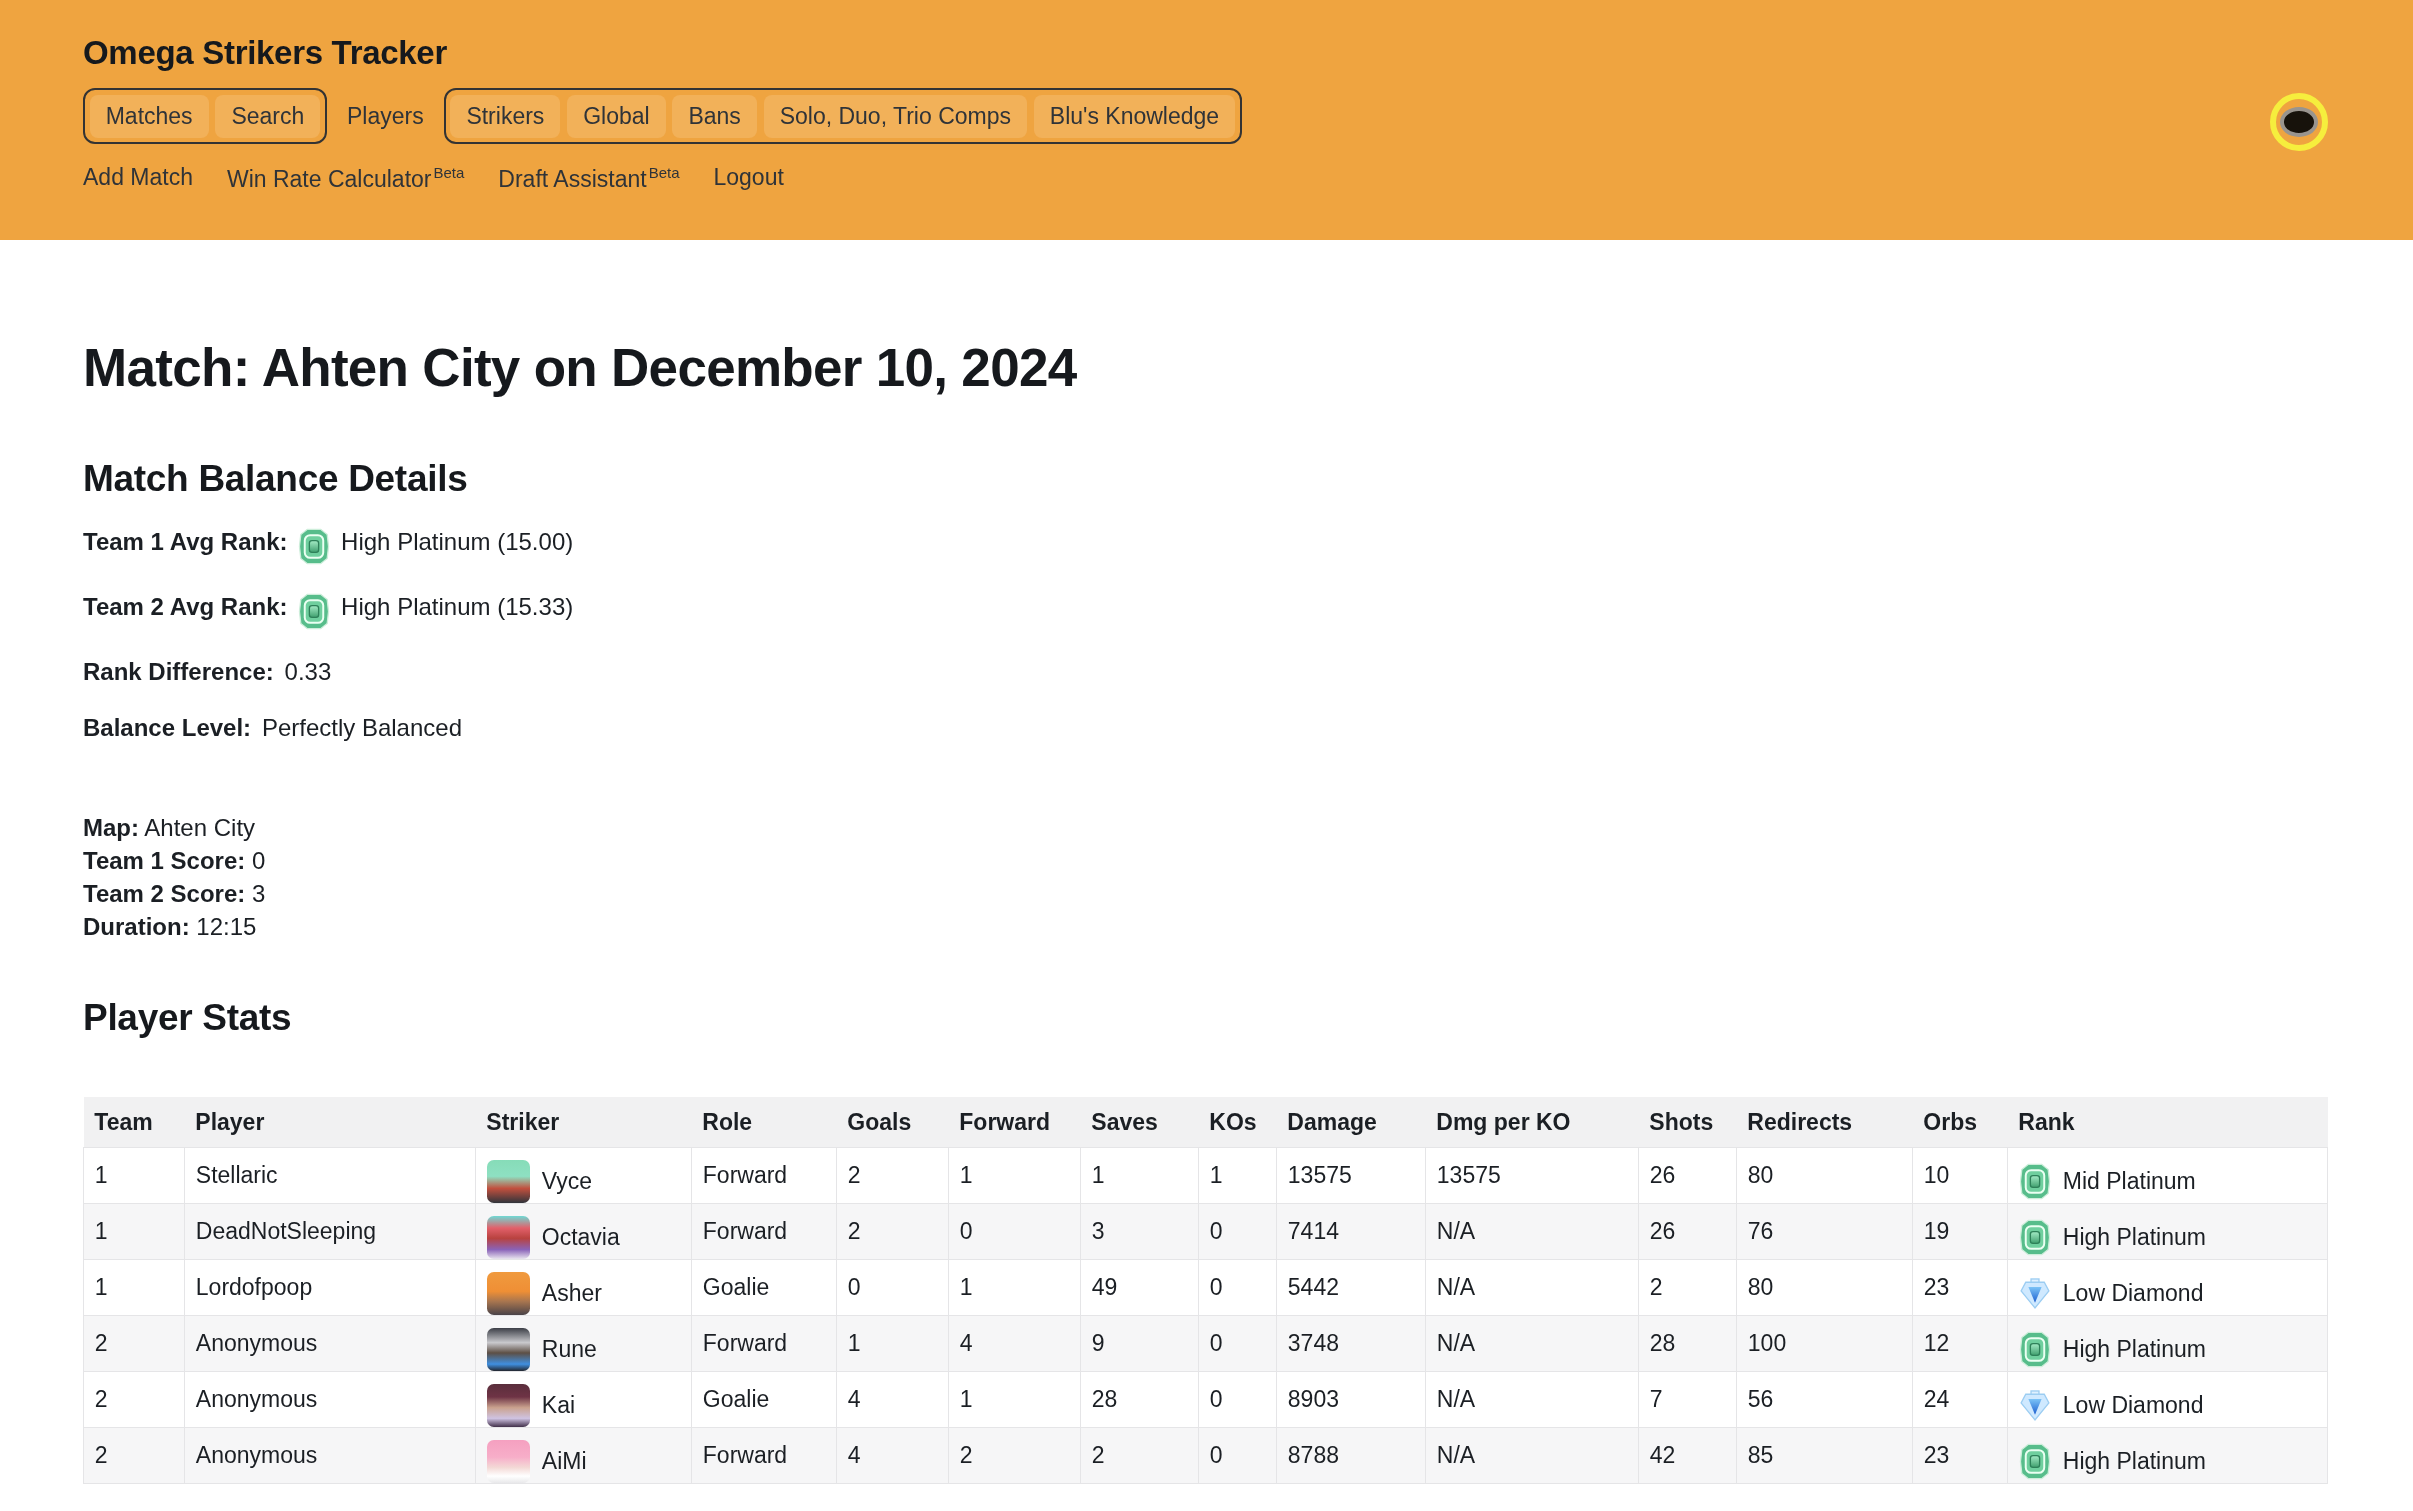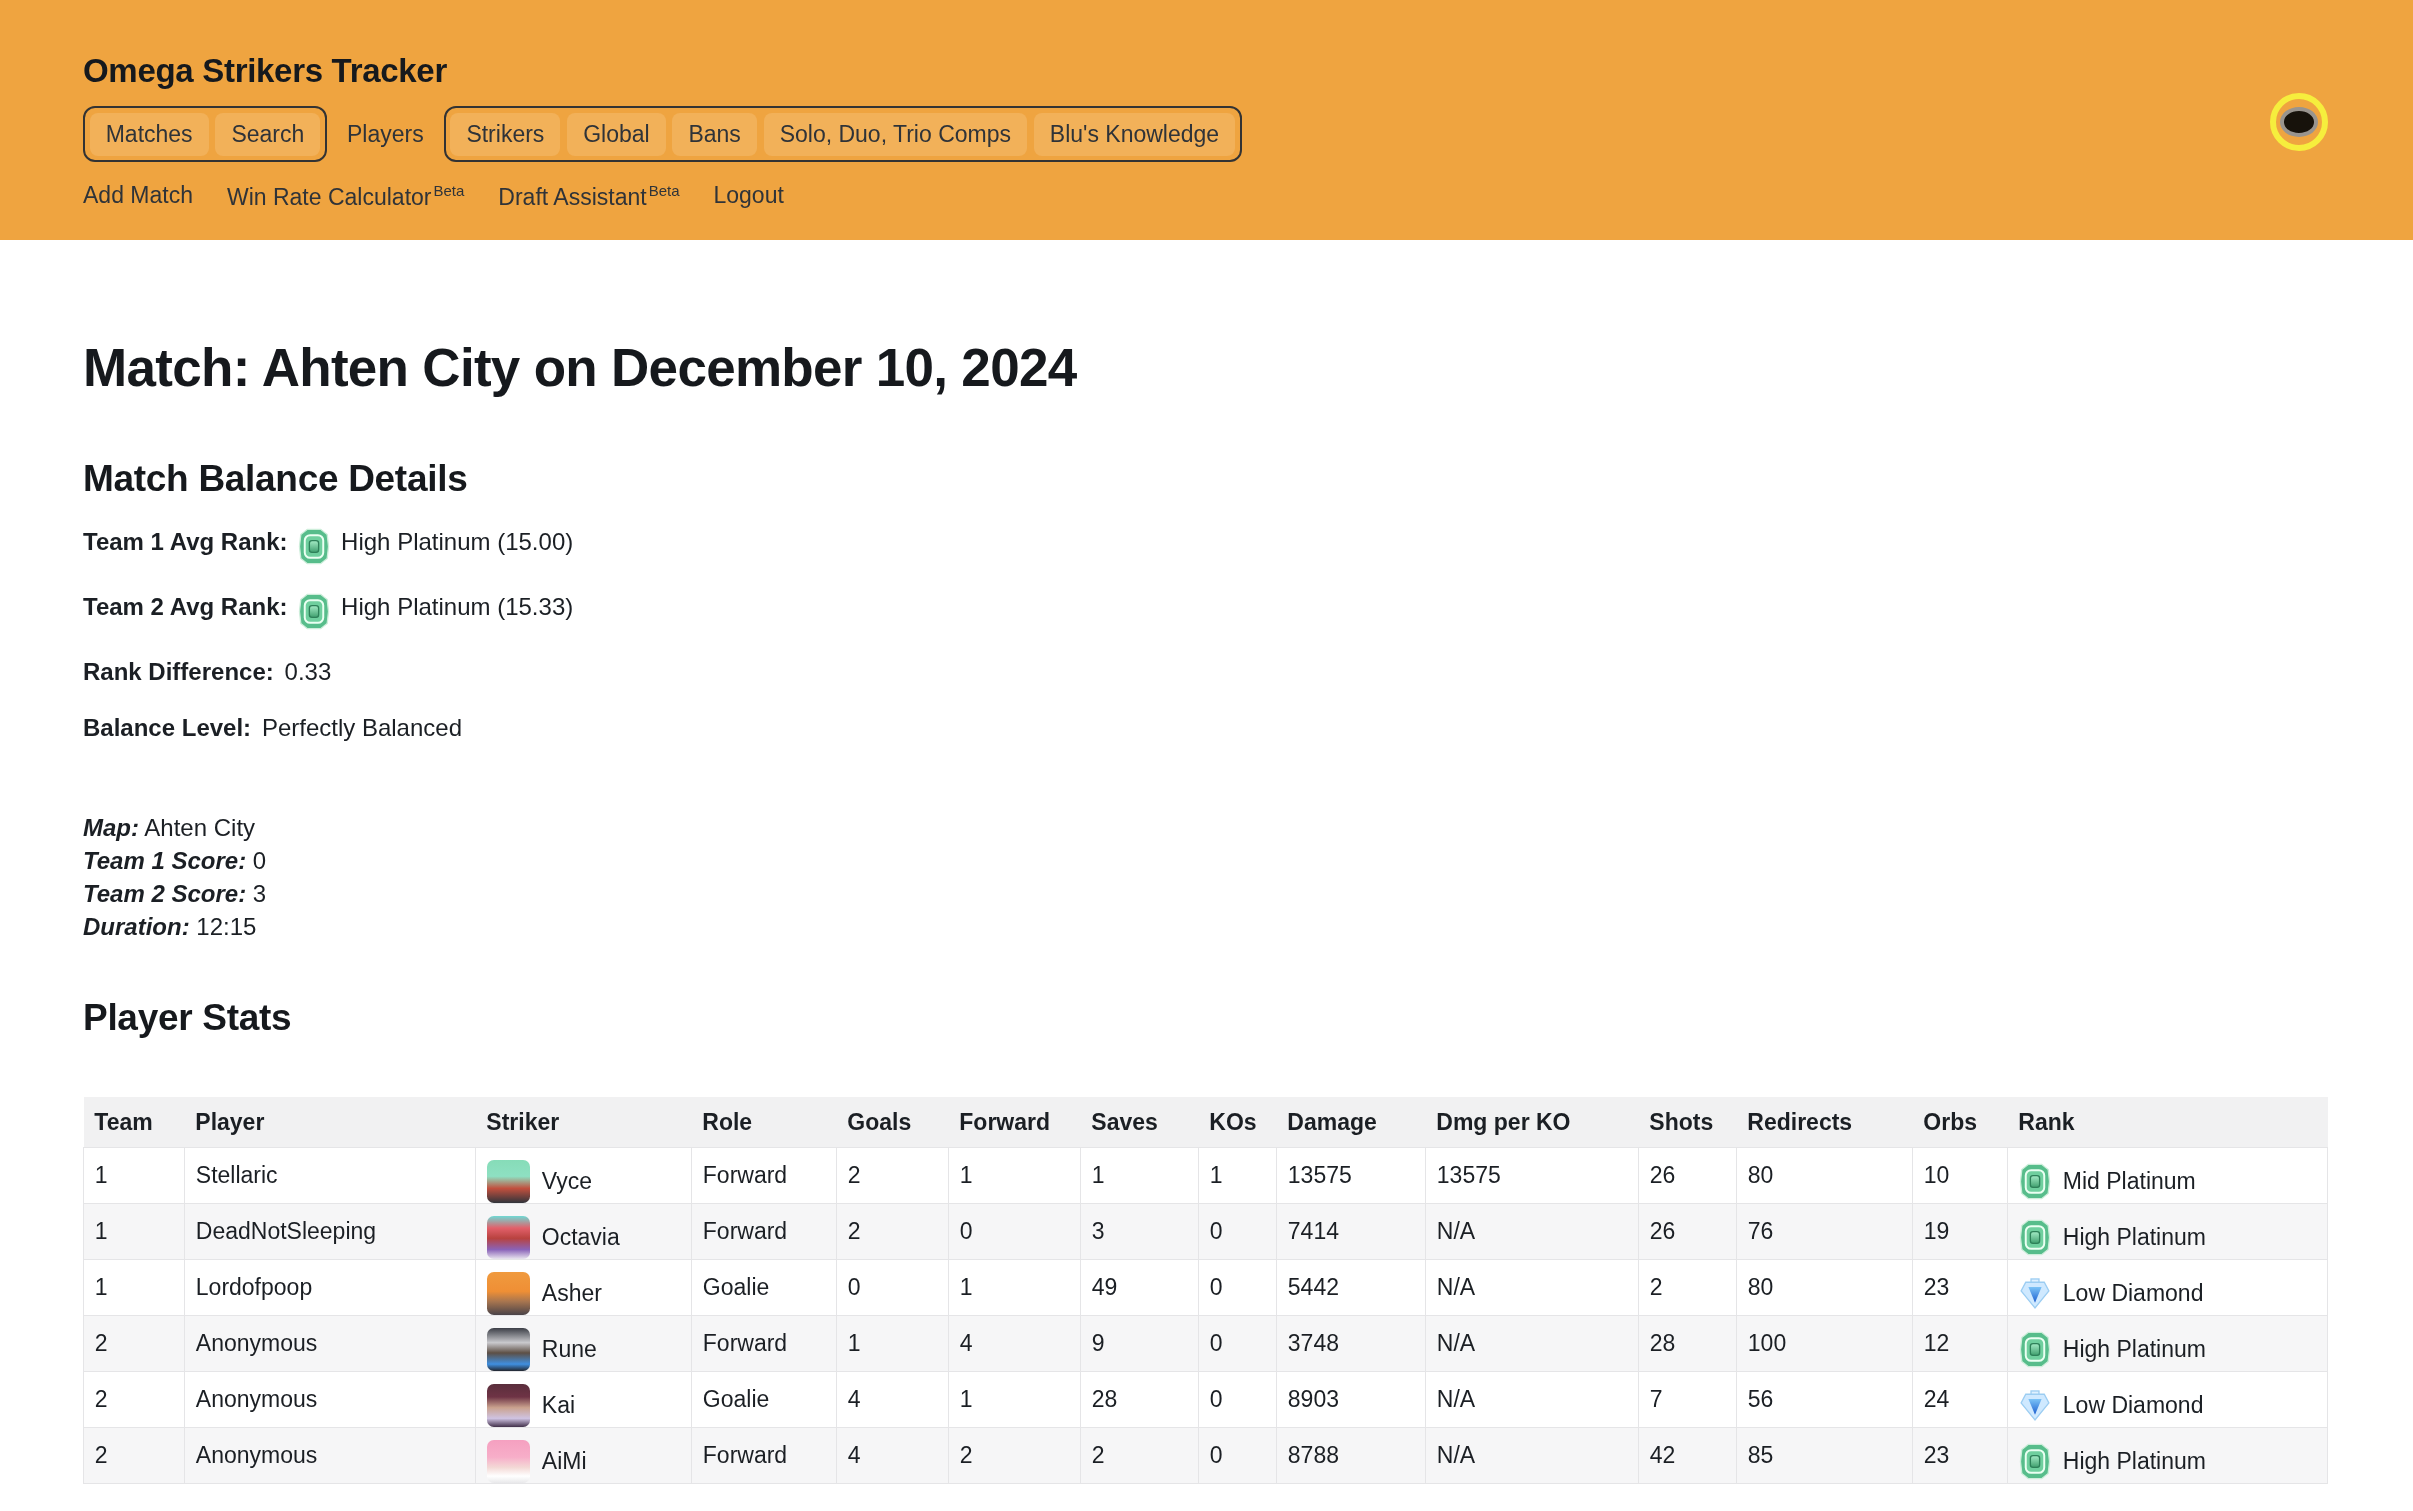--- a/index.html
+++ b/index.html
@@ -1,21 +1,21 @@
 <!DOCTYPE html>
 <html style="font-size:10.8px"><head>
 <meta charset="utf-8">
 <style>
   html,body{margin:0;padding:0;}
   body{
     width:2413px;height:1511px;overflow:hidden;background:#ffffff;
     font-family:"Liberation Sans", sans-serif;color:#1b1f24;
   }
   
-  .header{position:relative;box-sizing:border-box;height:240px;background:#efa440;padding:52px 0 0 83px;}
+  .header{position:relative;box-sizing:border-box;height:240px;background:#efa440;padding:34px 0 0 83px;}
   .site-title{margin:0;font-size:33px;font-weight:800;color:#16191d;letter-spacing:-0.3px;}
   .nav-row1{display:flex;align-items:center;margin-top:16px;}
   .nav-group{display:inline-flex;gap:6.8px;padding:4.7px;border:2px solid #333333;border-radius:12px;}
   .nav-btn{display:inline-flex;align-items:center;height:43px;padding:0 16px;background:#f2b159;border:none;
     border-radius:8px;font-size:23px;color:#2f3338;font-family:inherit;cursor:pointer;white-space:nowrap;}
   .nav-link{font-size:23px;color:#2f3338;margin:0 20px;text-decoration:none;cursor:pointer;white-space:nowrap;}
   .theme-toggle{position:absolute;top:93px;right:85px;width:58px;height:58px;box-sizing:border-box;
     border-radius:50%;border:6px solid #f6ee3d;background:transparent;display:flex;align-items:center;
     justify-content:center;cursor:pointer;padding:0;}
   .toggle-ellipse{width:30px;height:21.6px;border-radius:50%;background:#17120b;border:4px solid #99948e;}
@@ -24,21 +24,21 @@
   .nav-row2 sup{font-size:15px;margin-left:2px;}
   
   .main{padding:0 118px 0 83px;}
   .match-title{margin:97px 0 0;font-size:53px;font-weight:800;color:#16191d;letter-spacing:-0.7px;}
   .section-heading{font-size:37px;font-weight:800;color:#16191d;letter-spacing:-0.3px;}
   .balance-heading{margin:60px 0 0;}
   .stats-heading{margin:54px 0 0;}
   .stat-line{display:flex;align-items:flex-start;gap:10.8px;font-size:24px;margin:28px 0 0;}
   .stat-line strong{font-weight:700;}
   .details{margin-top:69px;font-size:24px;line-height:33px;}
-  .details strong{font-weight:700;font-style:italic;}
+  .details strong{font-weight:700;}
   
   .rank-icon{display:inline-flex;flex:0 0 auto;}
   .rank-icon svg{width:32px;height:37px;display:block;}
   
   table{margin-top:58px;width:2244px;border-collapse:collapse;font-size:23px;color:#1b1f24;table-layout:fixed;}
   thead th{background:#f1f1f2;text-align:left;font-weight:700;padding:11.5px 10.8px;border:none;white-space:nowrap;}
   tbody td{height:55px;padding:0 10.8px;border:0.7px solid #e5e5e7;background:#ffffff;overflow:hidden;}
   tbody tr.stripe td{background:#f6f6f7;}
   .cellflex{display:flex;align-items:center;gap:12px;margin-top:12px;}
   .avatar{width:43px;height:43px;border-radius:6.8px;flex:0 0 auto;}

